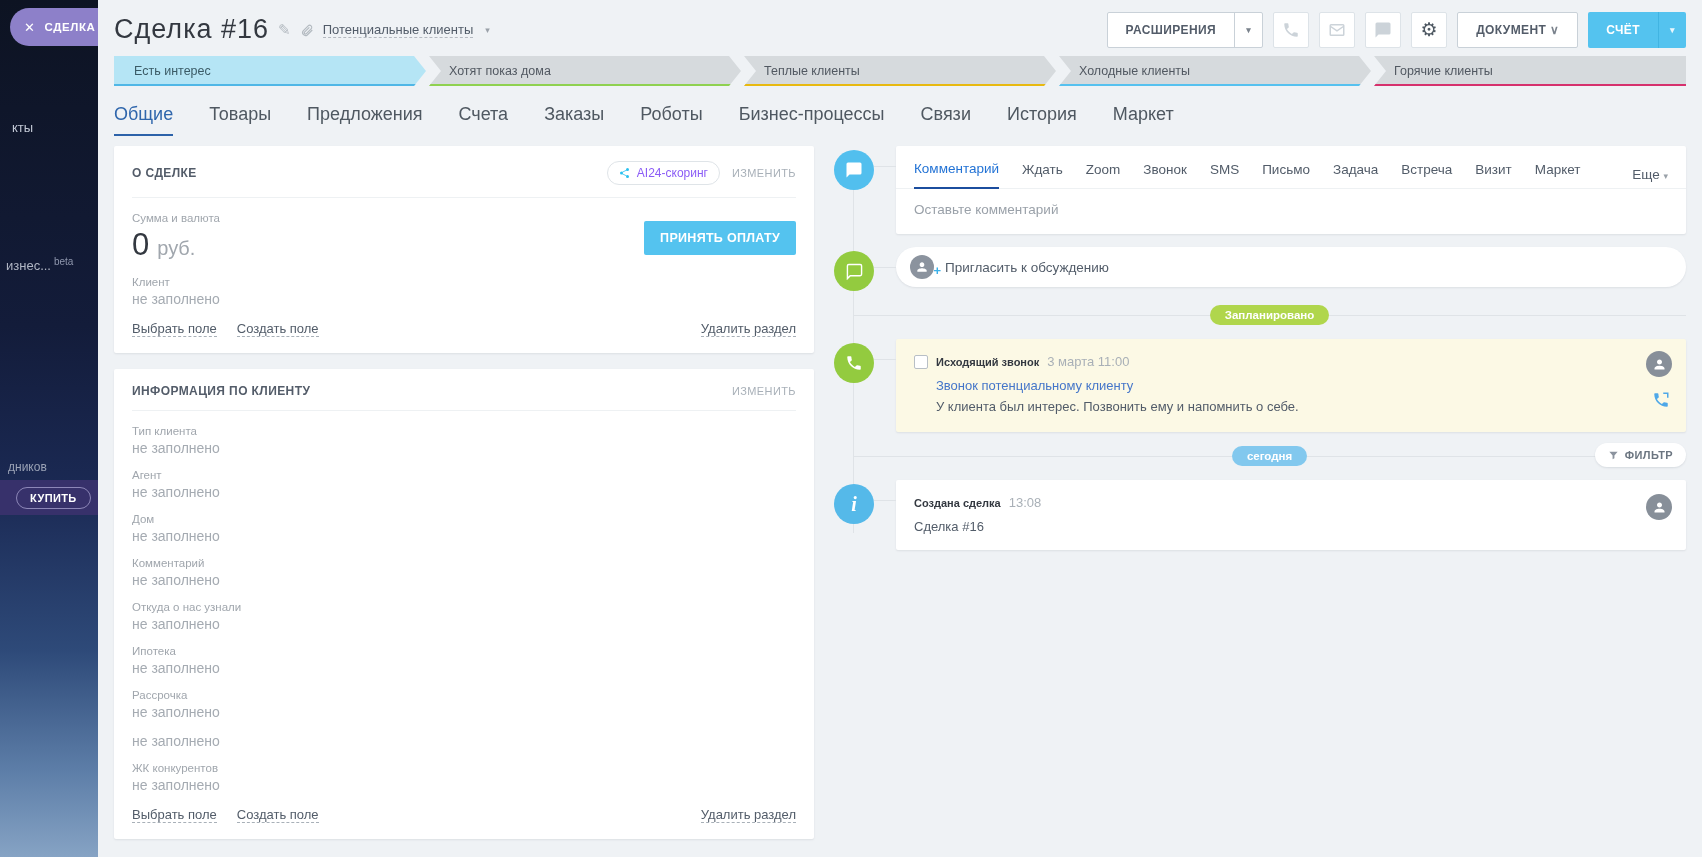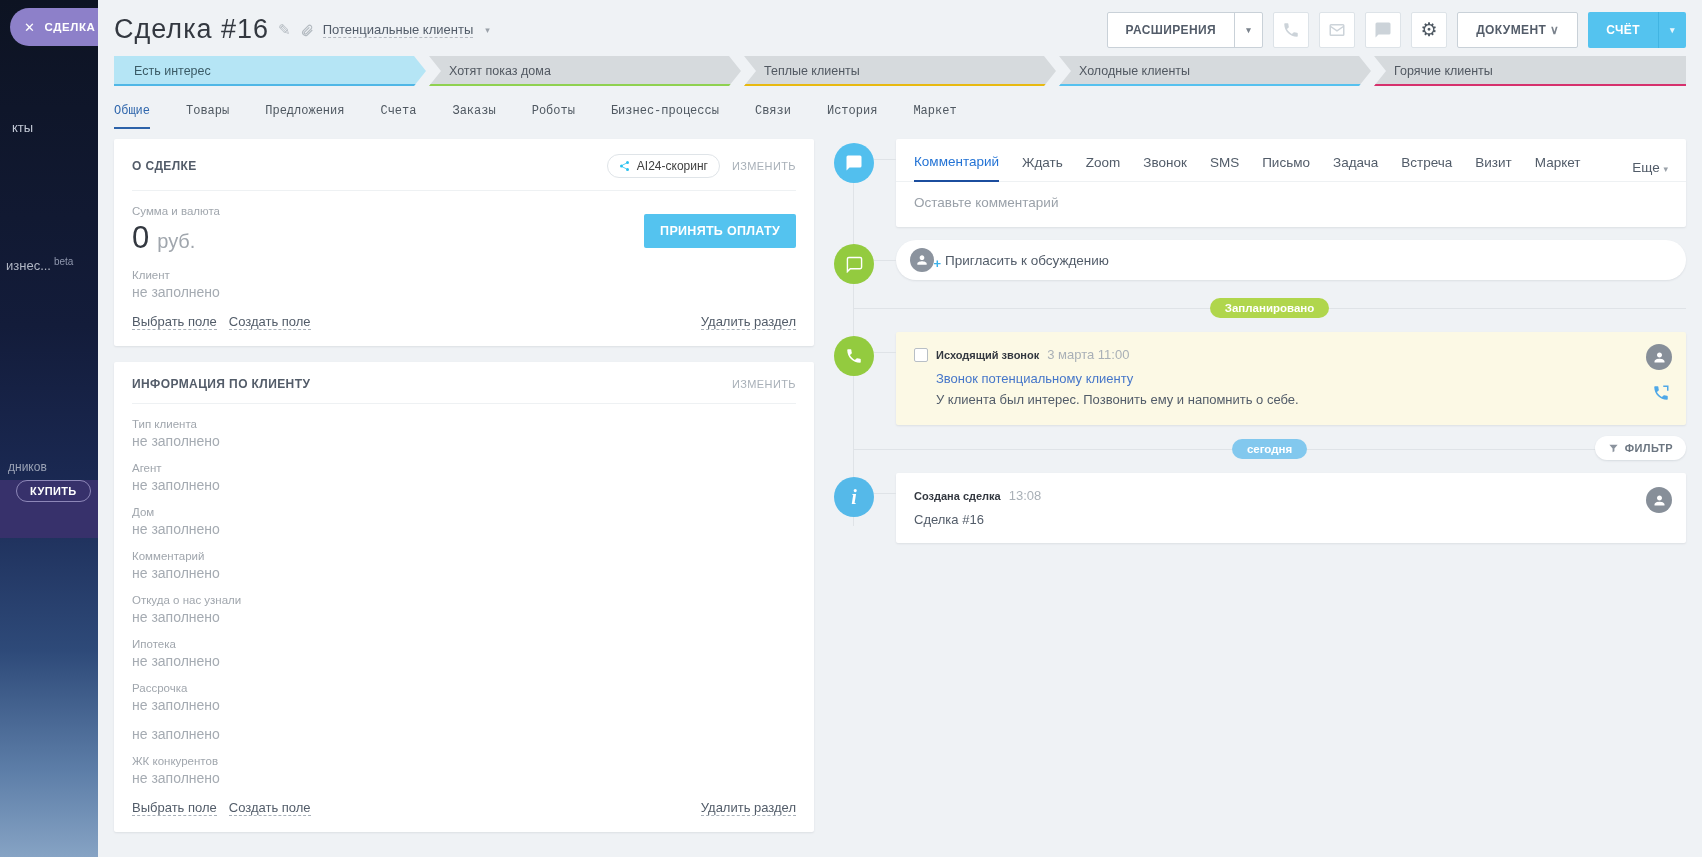--- a/index.html
+++ b/index.html
@@ -5,21 +5,21 @@
   * { margin:0; padding:0; box-sizing:border-box; }
   html,body { background:#0e1526; }
   body { font-family:"Liberation Sans", sans-serif; }
   .screen { position:relative; width:1702px; height:857px; overflow:hidden; background:#0e1526; }
 
   
   .left-strip { position:absolute; left:0; top:0; width:98px; height:100%;
     background:linear-gradient(180deg,#0d1322 0%,#131c3a 38%,#1b2a55 58%,#2e4a79 76%,#5d7ea8 90%,#86a3c4 100%);padding-left:12px; }
   .strip-frag { position:absolute; color:#c3c9d6; font-size:13px; white-space:nowrap; }
   .frag-beta { font-size:10px; color:#8f97ad; vertical-align:super; margin-left:3px; }
-  .buy-band { position:absolute; left:0; top:480px; width:98px; height:58px; background:#37316b; display:flex; align-items:flex-start; }
+  .buy-band { position:absolute; left:0; top:480px; width:98px; height:35px; background:#37316b; display:flex; align-items:center; }
   .buy-btn { margin-left:16px; border:1px solid #8d87b8; border-radius:13px; color:#fff; font-size:11px; font-weight:bold; letter-spacing:.4px; padding:4px 13px; background:transparent; cursor:pointer; }
 
   
   .slider-tab { position:absolute; left:10px; top:8px; height:38px; width:88px; z-index:6;
     background:#8d80c9; border-radius:19px 0 0 19px; display:flex; align-items:center; gap:9px; padding-left:14px;
     color:#fff; font-size:11.5px; font-weight:bold; letter-spacing:.6px; cursor:pointer; }
   .slider-x { font-size:13px; font-weight:normal; }
 
   
   .main { position:absolute; left:98px; top:0; right:0; bottom:0; background:#eff2f5; padding:0 16px; }
@@ -54,43 +54,43 @@
   .stage.active { background:#b5e5f5; color:#3b5b66; }
   .stage.s1::after { background:#50b7e6; }
   .stage.s2::after { background:#8fd150; }
   .stage.s3::after { background:#56c1ef; }
   .stage.s4::after { background:#e8b910; }
   .stage.s5::after { background:#d6316d; }
   .stage.s6::after { background:#7bd500; }
 
   
   .tabs { display:flex; gap:36px; margin-top:18px; }
-  .tab { font-size:12px; color:#4f5861; padding-bottom:9px; cursor:pointer;font-family:Liberation Mono, monospace; }
+  .tab { font-size:18px; color:#4f5861; padding-bottom:9px; cursor:pointer; }
   .tab.active { color:#2f66ac; border-bottom:2px solid #2c62a9; }
 
   
   .content { display:flex; gap:20px; margin-top:10px; align-items:flex-start; }
   .left-col { width:700px; display:flex; flex-direction:column; gap:16px; }
   .card { background:#fff; border-radius:2px; box-shadow:0 1px 2px rgba(83,92,105,.12); padding:15px 18px 16px; }
   .card-hdr { display:flex; align-items:center; border-bottom:1px solid #eef1f3; padding-bottom:12px; margin-bottom:14px; }
   .card-title { font-size:12px; font-weight:bold; color:#535c69; letter-spacing:.4px; flex:1; }
-  .scoring-pill { display:inline-flex; align-items:center; gap:6px; border:1px solid #dfe4e8; border-radius:14px; padding:4px 11px; font-size:12px; color:#404040; cursor:pointer; margin-right:12px; background:#fff; }
+  .scoring-pill { display:inline-flex; align-items:center; gap:6px; border:1px solid #dfe4e8; border-radius:14px; padding:4px 11px; font-size:12px; color:#8b5cf6; cursor:pointer; margin-right:12px; background:#fff; }
   .edit-link { font-size:11px; color:#a8b0b8; text-transform:uppercase; letter-spacing:.4px; cursor:pointer; }
 
   .field-label { font-size:11.5px; color:#a0a6ad; margin-bottom:3px; }
   .field-value { font-size:14px; color:#a5abb2; }
   .field { margin-bottom:13px; }
 
   .amount-row { display:flex; justify-content:space-between; align-items:center; }
   .amount-val { display:flex; align-items:baseline; gap:8px; }
   .amount-num { font-size:31px; color:#333840; font-weight:400; }
   .amount-cur { font-size:20px; color:#a0a6ad; }
   .pay-btn { background:#54c3ef; border:none; border-radius:2px; color:#fff; font-size:12.5px; font-weight:bold; letter-spacing:.3px; padding:10px 16px; cursor:pointer; }
 
-  .links-row { display:flex; gap:12px; margin-top:14px; font-size:13px; }
+  .links-row { display:flex; gap:20px; margin-top:14px; font-size:13px; }
   .dashed-link { color:#525c69; border-bottom:1px dashed #a8b0b8; cursor:pointer; }
   .push-right { margin-left:auto; }
 
   
   .right-col { flex:1; position:relative; min-width:0; }
   .right-col::before { content:""; position:absolute; left:19px; top:24px; bottom:30px; width:1px; background:#dfe3e7; }
   .t-entry { display:flex; align-items:flex-start; margin-bottom:13px; position:relative; }
   .t-icon { width:40px; height:40px; border-radius:50%; flex-shrink:0; display:flex; align-items:center; justify-content:center; z-index:2; margin-top:4px; }
   .t-icon.blue { background:#52bfee; }
   .t-icon.green { background:#93cb3f; }

